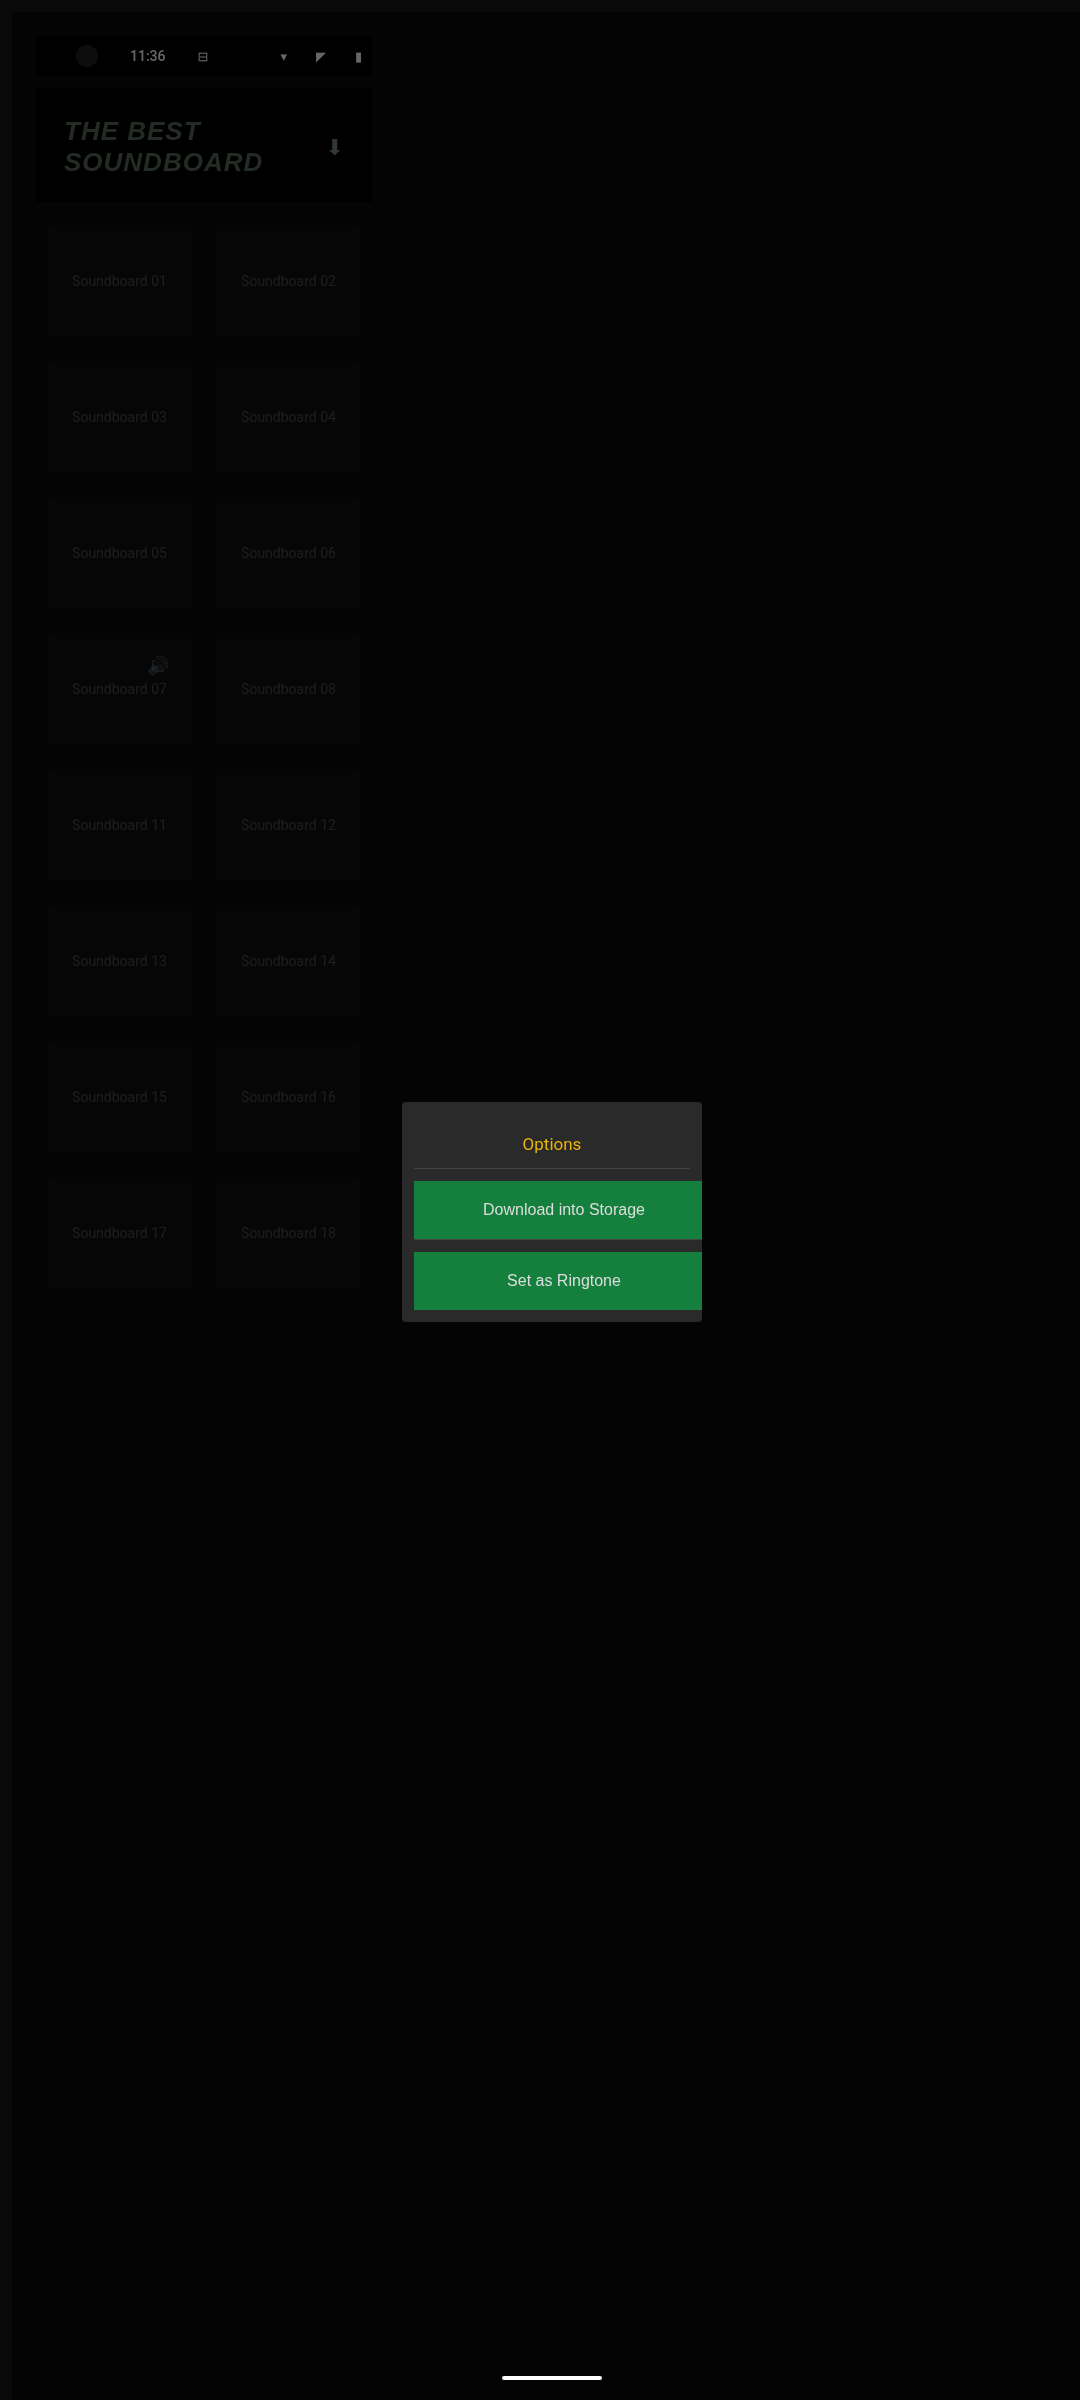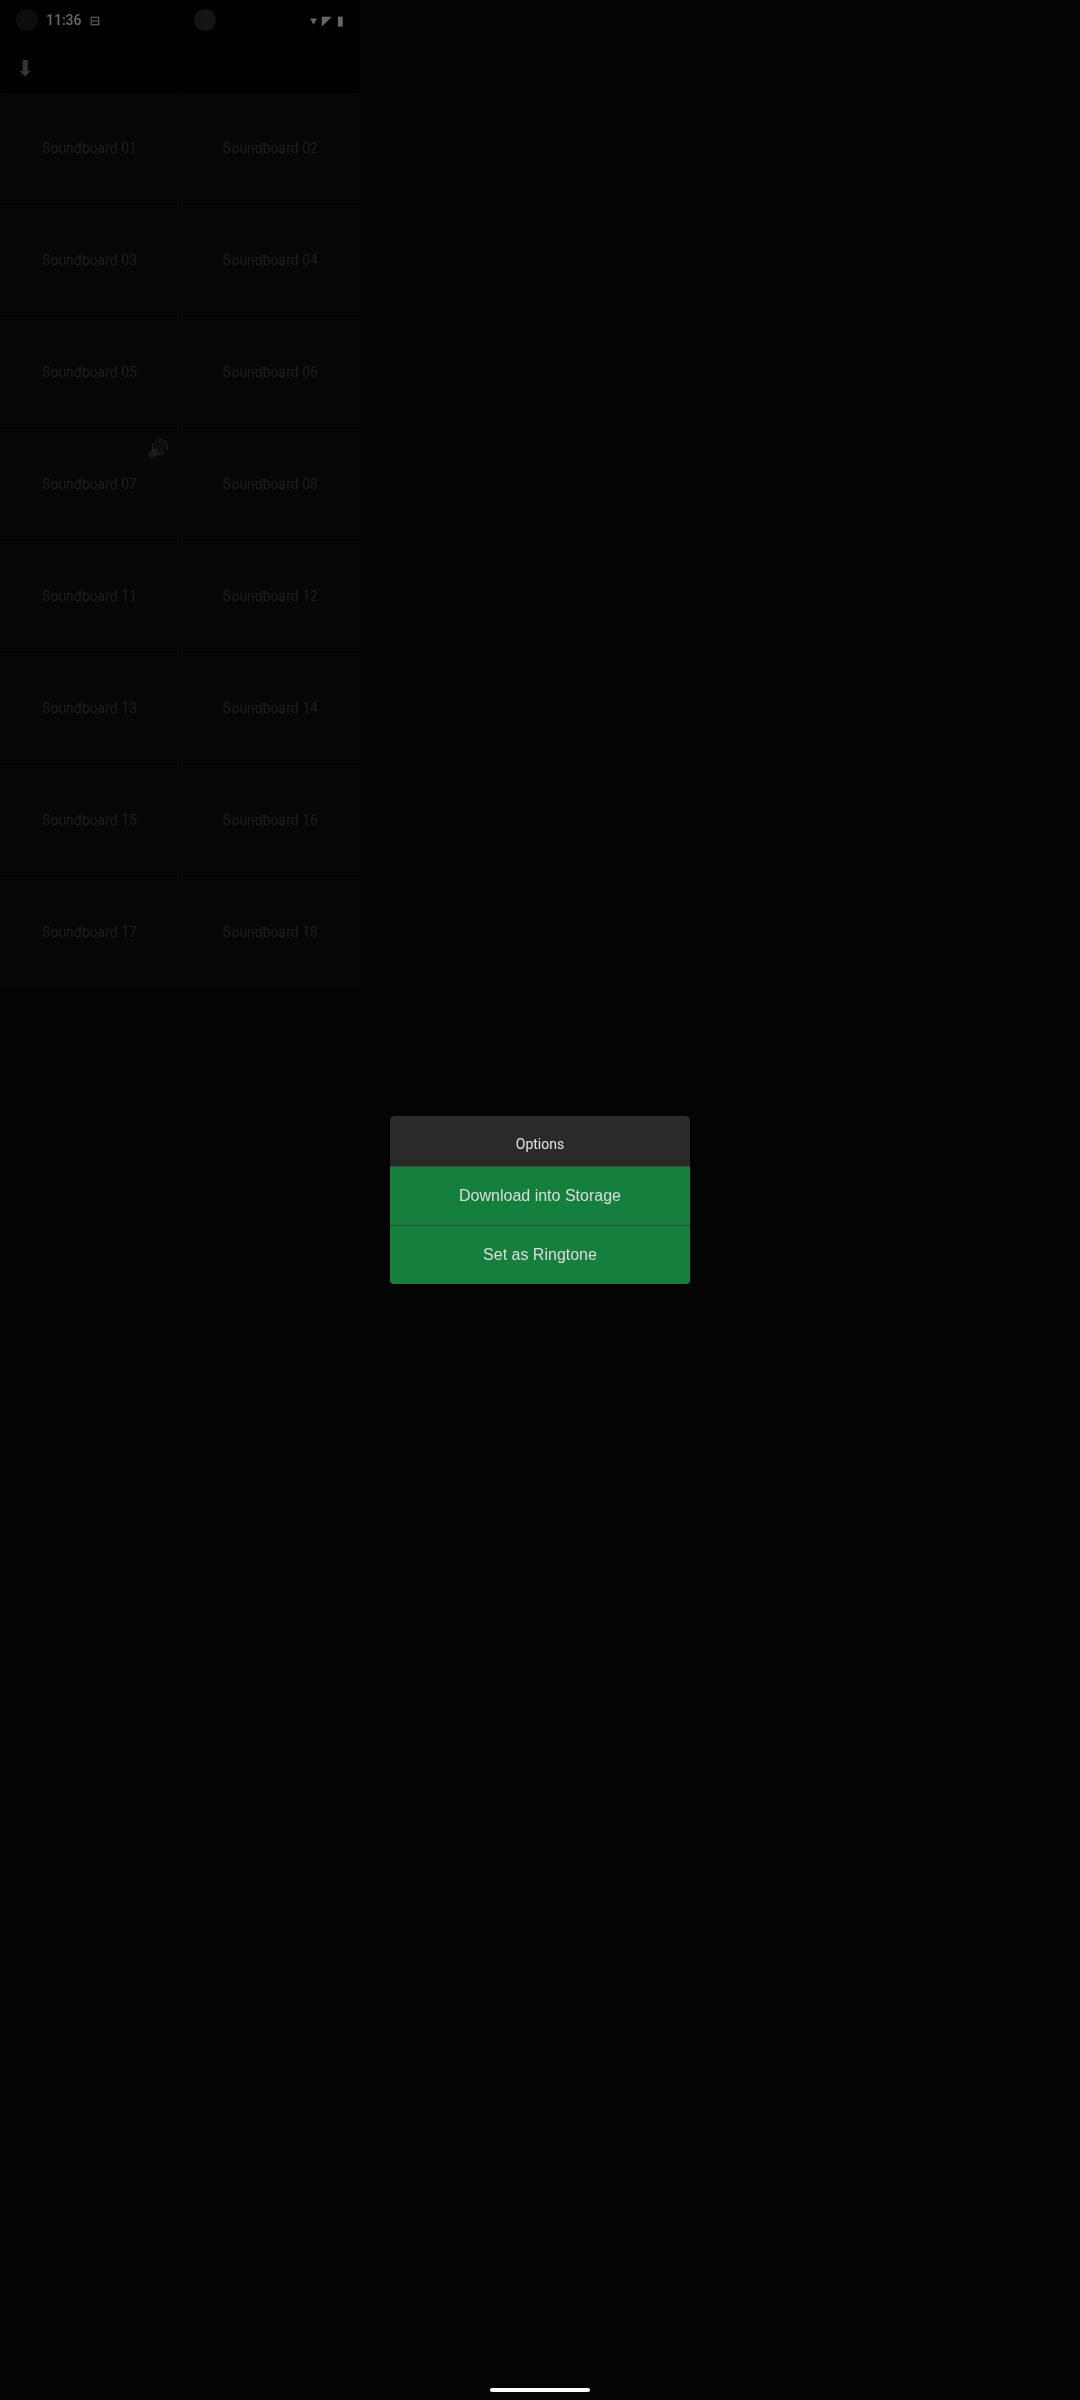--- a/index.html
+++ b/index.html
@@ -1,17 +1,17 @@
 <!DOCTYPE html>
 <html><head>
   <meta charset="utf-8">
   <meta name="viewport" content="width=device-width, initial-scale=1">
   <style>
     * {
-      margin: 0;
+      margin: 12px;
       padding: 0;
       box-sizing: border-box;
     }
 
     body {
       background-color: #0a0a0a;
       color: #ffffff;
       font-family: 'Roboto', sans-serif;
       width: 360px;
       min-height: 800px;
@@ -135,23 +135,23 @@
       border-radius: 4px;
       width: 300px;
       overflow: hidden;
       position: relative;
       z-index: 20;
     }
 
     .options-title {
       text-align: center;
       padding: 20px 16px 14px 16px;
-      font-size: 14px;
+      font-size: 17px;
       font-weight: 400;
-      color: #e5e5e5;
+      color: #eab308;
       border-bottom: 1px solid #444;
     }
 
     .options-button {
       display: block;
       width: 100%;
       padding: 20px 16px;
       background: #15803d;
       color: #ddd;
       font-size: 16px;
@@ -203,20 +203,21 @@
   </div>
   <div style="width:22px;height:22px;background:#333;border-radius:50%;"></div>
   <div class="status-right">
     <span class="wifi-icon">▾</span>
     <span class="signal-icon">◤</span>
     <span class="battery-icon">▮</span>
   </div>
 </div>
 
 <div class="header">
+  <span class="app-title">THE BEST SOUNDBOARD</span>
   <span class="download-header-icon">⬇</span>
 </div>
 
 <div class="grid-container dimmed">
 
   <div class="grid-item">
     <span class="grid-item-label">Soundboard 01</span>
   </div>
   <div class="grid-item">
     <span class="grid-item-label">Soundboard 02</span>

